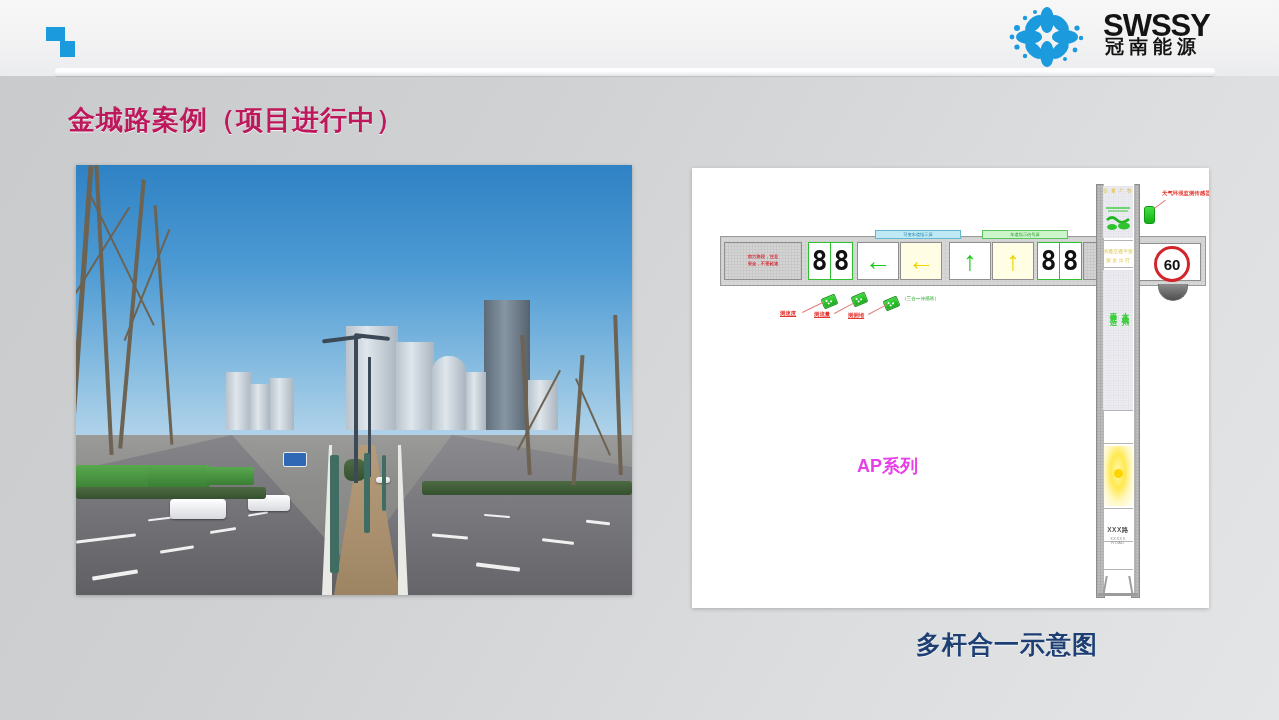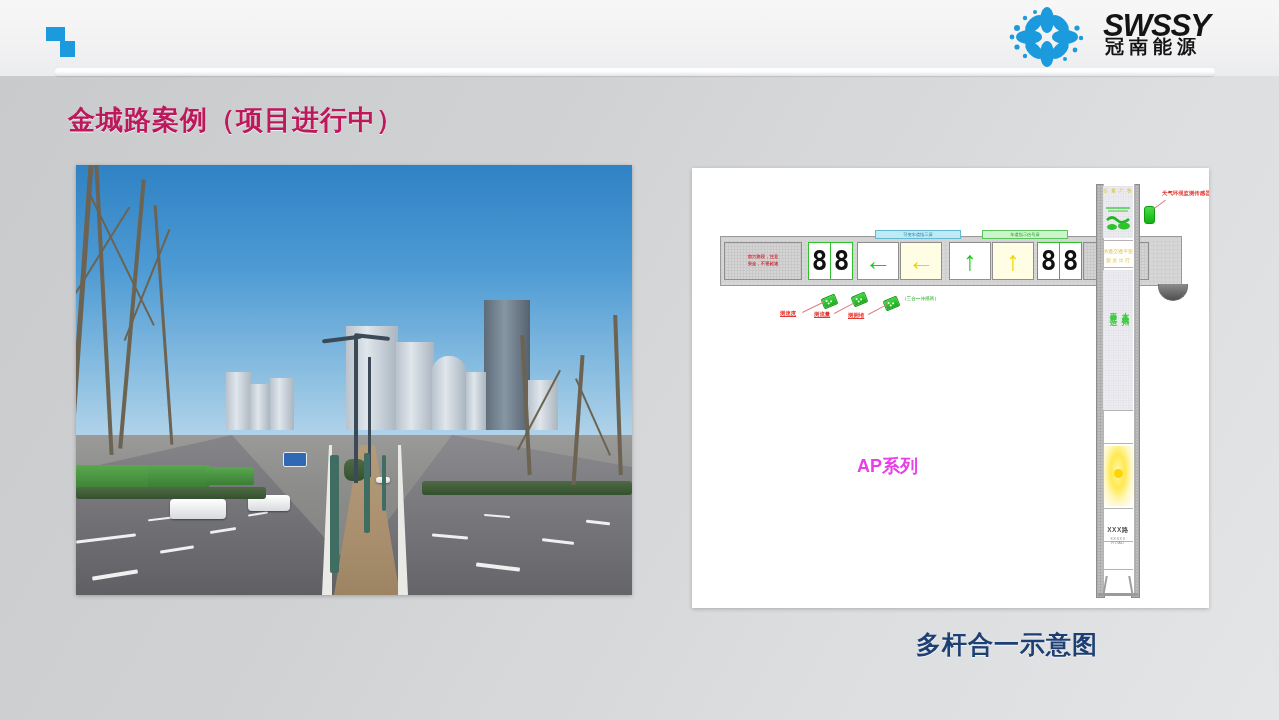--- a/index.html
+++ b/index.html
@@ -28,21 +28,21 @@
     position:absolute;left:55px;top:68px;width:1160px;height:8px;
     background:linear-gradient(180deg,#ffffff 0%,#fdfdfd 45%,#e3e4e6 100%);
     border-radius:4px;box-shadow:0 1px 1px rgba(0,0,0,.10);
   }
   
   .logo{position:absolute;right:18px;top:4px;width:262px;height:66px;}
   .logo-mark{position:absolute;left:0;top:2px;width:96px;height:62px;}
   .logo-word{
     position:absolute;left:104px;top:4px;
     font-size:31px;font-weight:bold;color:#141414;
-    letter-spacing:-1px;font-style:italic;
+    letter-spacing:-1px;
   }
   .logo-cn{
     position:absolute;left:106px;top:30px;
     font-size:19px;font-weight:bold;color:#141414;letter-spacing:5px;
   }
   
   .subtitle{
     position:absolute;left:68px;top:102px;
     font-size:27px;font-weight:bold;color:#be185d;letter-spacing:1px;
     text-shadow:0 1px 0 rgba(255,255,255,.7);
@@ -338,20 +338,26 @@
     <div class="sens-lbl" style="left:88px;top:142px;">测速度</div>
     <div class="sens-lbl" style="left:122px;top:143px;">测流量</div>
     <div class="sens-lbl" style="left:156px;top:144px;">测拥堵</div>
     <div class="sens-note" style="left:210px;top:128px;">（三合一传感器）</div>
   </div>
 
   <div class="wsens"></div>
   <div class="leader" style="left:462px;top:40px;width:14px;transform:rotate(-36deg);"></div>
   <div class="wsens-lbl">天气环境监测传感器</div>
 
+  <div class="arm">
+    <div class="arm-inner"></div>
+    <div class="speed">
+      <span>60</span>
+    </div>
+  </div>
   <div class="dome"></div>
 
   <div class="pole">
     <div class="pole-side" style="left:0;"></div>
     <div class="pole-side" style="right:0;"></div>
     <div class="pole-core"></div>
 
     <div class="p-scr" style="top:2px;height:52px;left:7px;width:30px;">
       <div class="p-top-txt">公 益 广 告</div>
       <svg viewBox="0 0 30 38" style="position:absolute;left:0;top:12px;width:30px;height:38px;">

